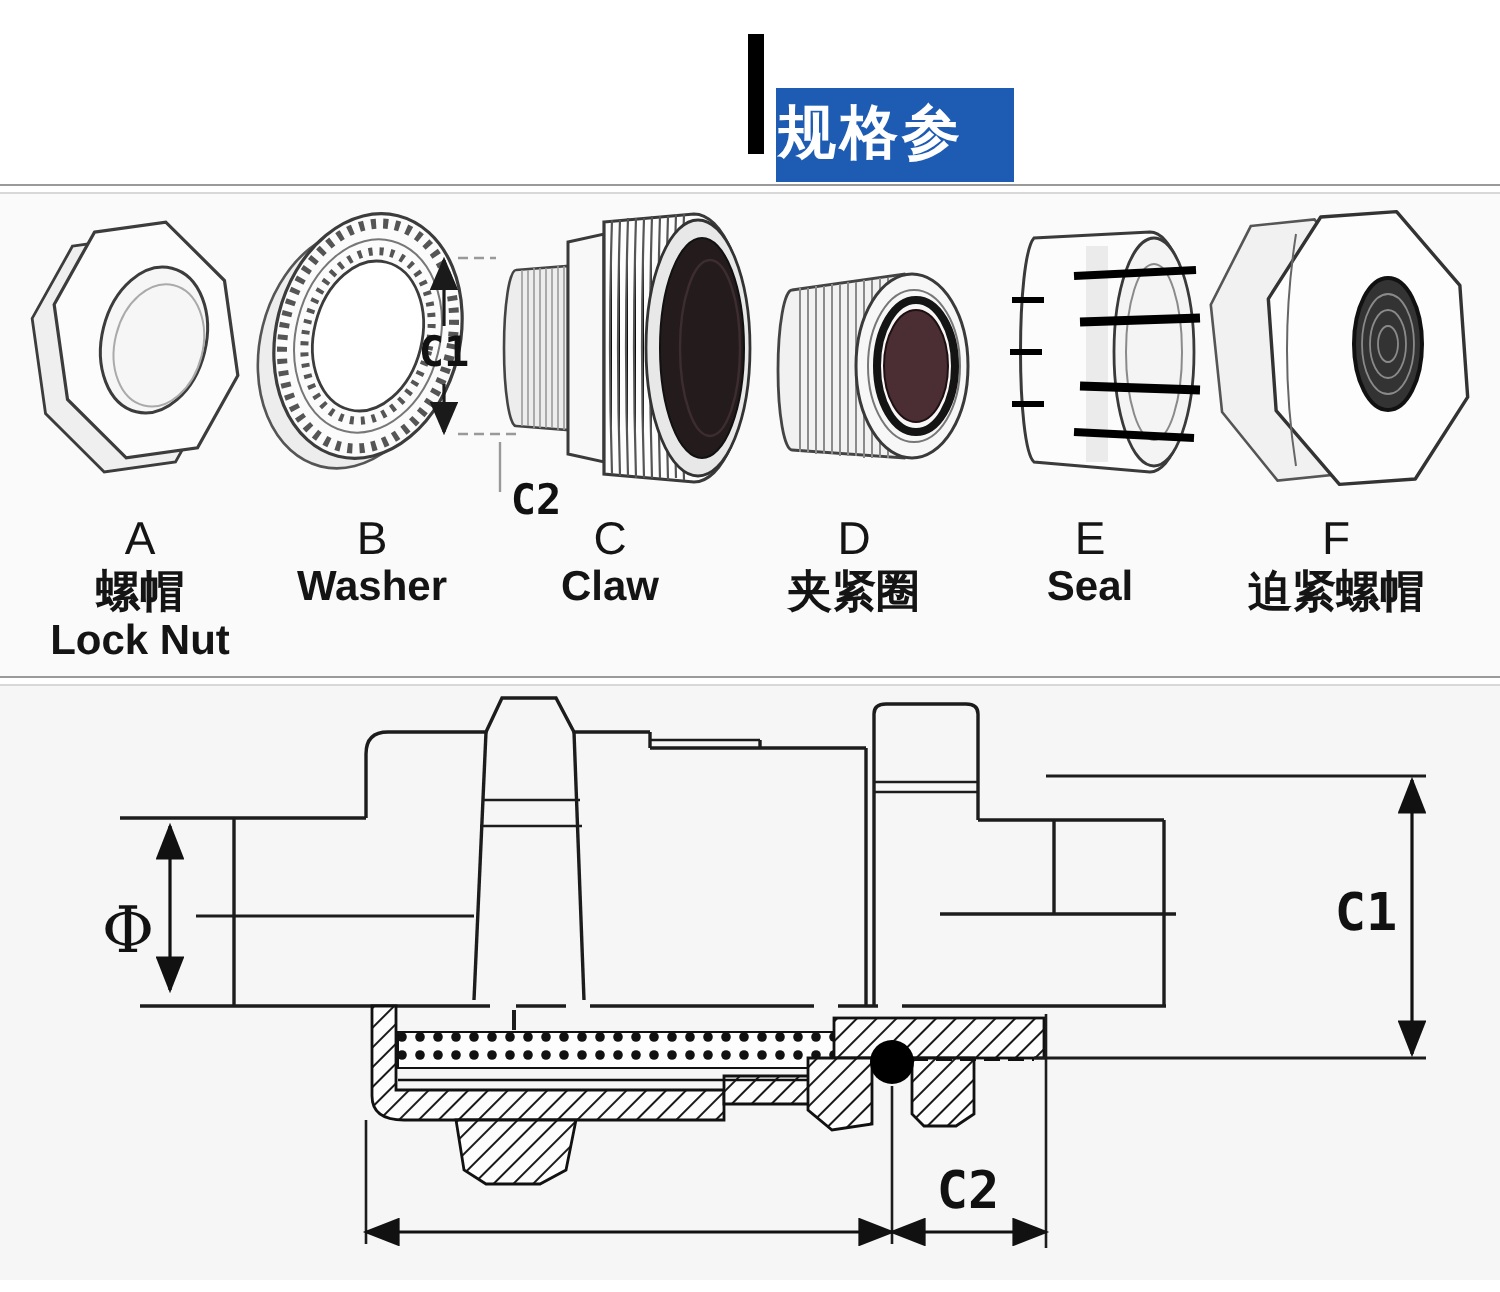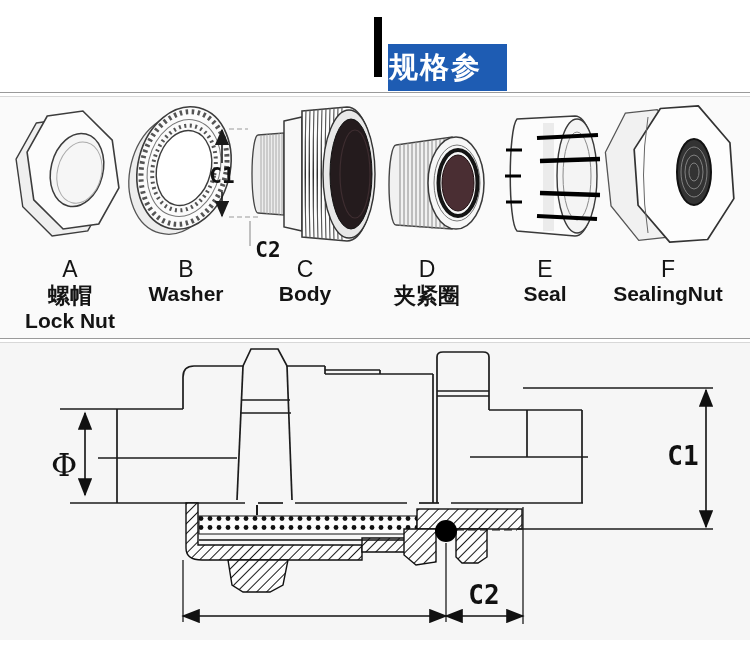--- a/index.html
+++ b/index.html
@@ -172,33 +172,33 @@
       <span class="letter">A</span>
       <span class="zh">螺帽</span>
       <span class="en">Lock Nut</span>
     </div>
     <div class="plabel lc1">
       <span class="letter">B</span>
       <span class="en">Washer</span>
     </div>
     <div class="plabel lc2">
       <span class="letter">C</span>
-      <span class="en">Body</span>
+      <span class="en">Claw</span>
     </div>
     <div class="plabel lc3">
       <span class="letter">D</span>
       <span class="zh">夹紧圈</span>
     </div>
     <div class="plabel lc4">
       <span class="letter">E</span>
       <span class="en">Seal</span>
     </div>
     <div class="plabel lc5">
       <span class="letter">F</span>
-      <span class="en">SealingNut</span>
+      <span class="zh">迫紧螺帽</span>
     </div>
   </div>
 
   <div class="sep a" style="top:338px"></div>
   <div class="sep b" style="top:342px"></div>
 
   <div id="crosssec">
     <svg width="750" height="297" viewBox="0 0 750 297">
       <defs>
         <marker id="arr2" markerWidth="12" markerHeight="9" refX="10.5" refY="4.5" orient="auto-start-reverse">

